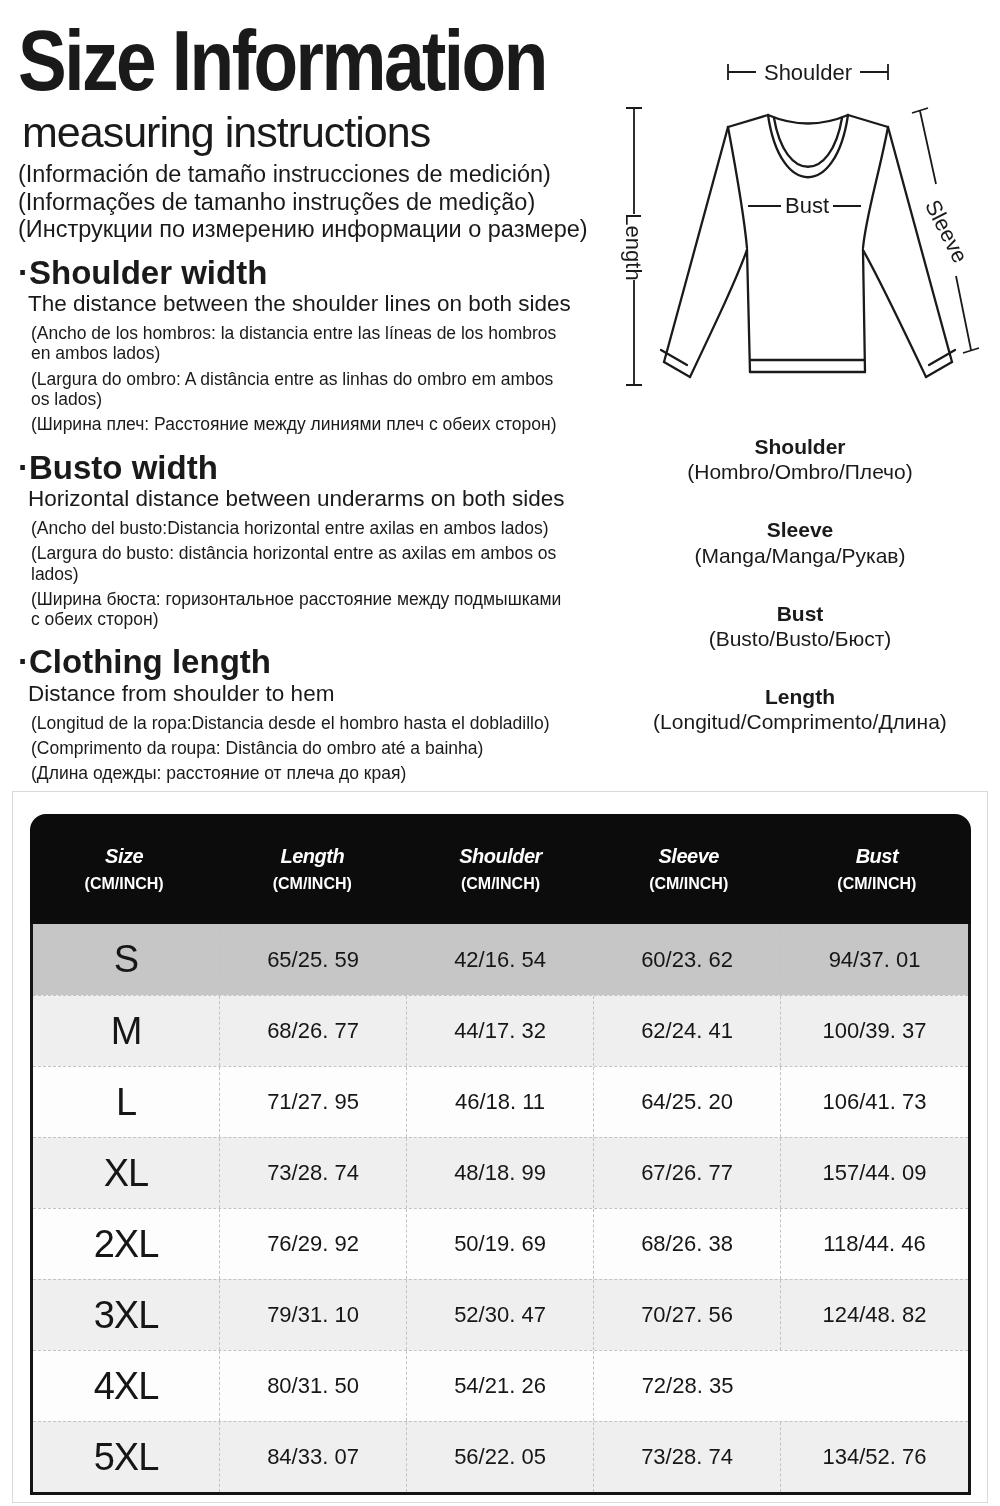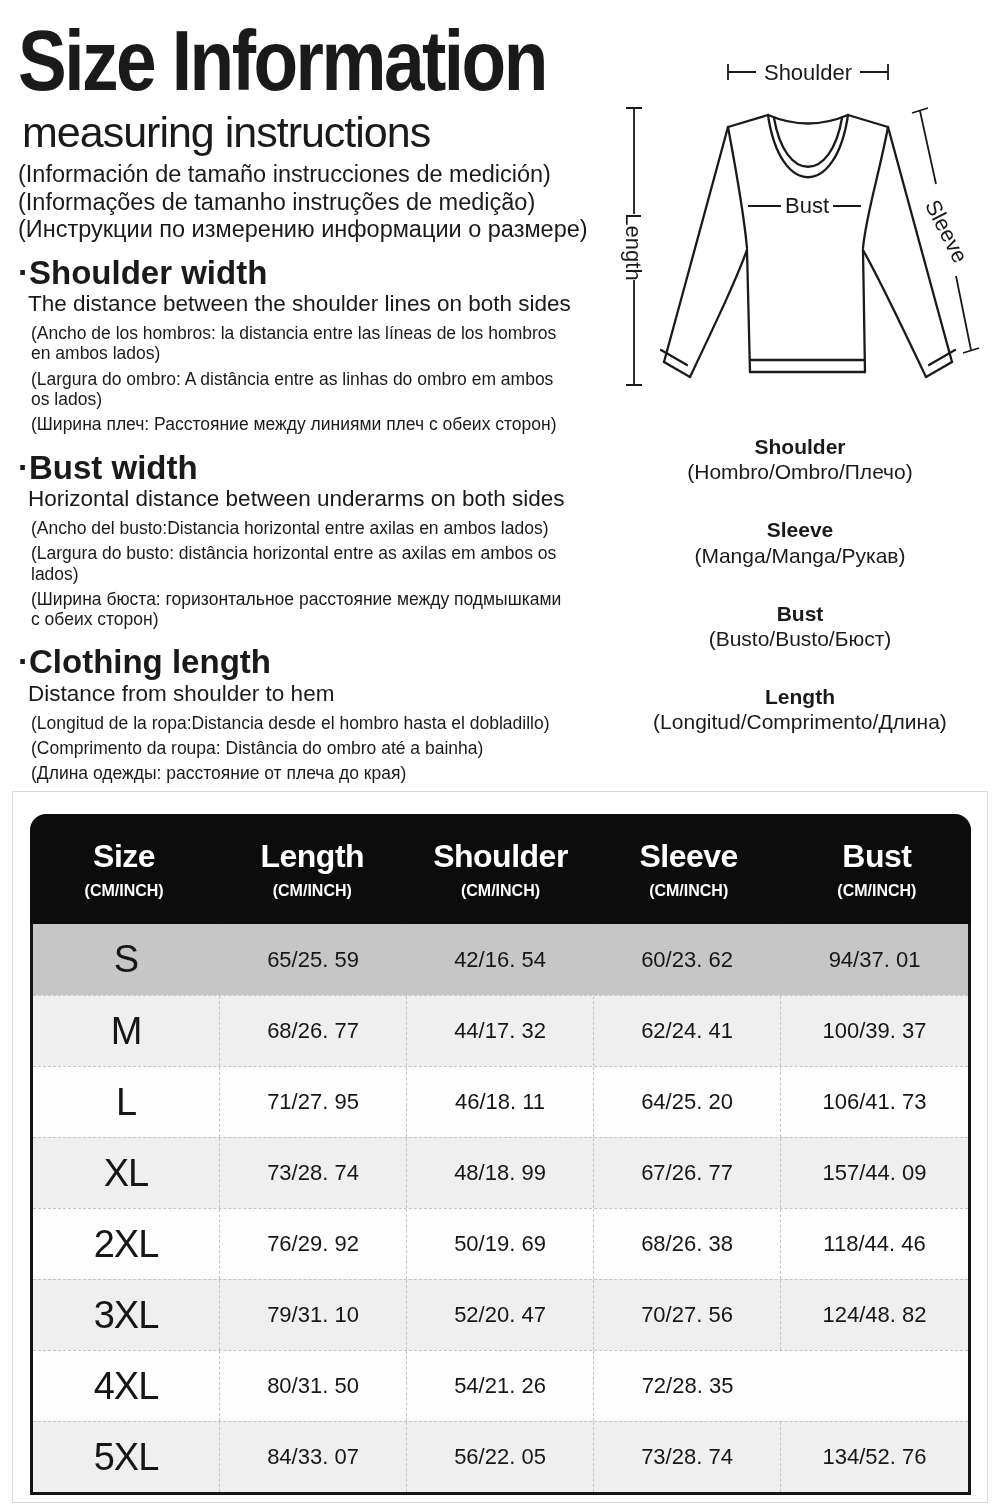--- a/index.html
+++ b/index.html
@@ -45,21 +45,21 @@
     position:absolute;left:12px;top:791px;width:976px;height:712px;
     border:1px solid var(--frame);background:#fff;
   }
   .size-table{position:absolute;left:17px;top:22px;width:941px;}
   .thead{
     background:var(--header-bg);color:var(--header-text);
     border-radius:16px 16px 0 0;height:110px;
     display:grid;grid-template-columns:repeat(5,1fr);align-items:center;
   }
   .th{text-align:center;}
-  .th-main{font-size:32px;font-weight:bold;letter-spacing:-.5px;}
+  .th-main{font-size:20px;font-weight:bold;letter-spacing:-.5px;font-style:italic;}
   .th-sub{font-size:16px;font-weight:bold;margin-top:7px;}
   .tbody{border:3px solid #151515;border-top:none;}
   .trow{display:grid;grid-template-columns:repeat(5,1fr);height:71px;background:var(--row-plain);}
   .trow + .trow{border-top:1px dashed var(--grid);}
   .trow:nth-child(1){background:var(--row-s);}
   .trow:nth-child(even){background:var(--row-alt);}
   .tcell{
     display:flex;align-items:center;justify-content:center;
     font-size:22px;color:#161616;border-right:1px dashed var(--grid);
   }
@@ -79,21 +79,21 @@
   </div>
   <div>
       <section class="section">
         <h3 class="sec-title">·Shoulder width</h3>
         <p class="sec-desc">The distance between the shoulder lines on both sides</p>
         <p class="sec-trans">(Ancho de los hombros: la distancia entre las líneas de los hombros en ambos lados)</p>
         <p class="sec-trans">(Largura do ombro: A distância entre as linhas do ombro em ambos os lados)</p>
         <p class="sec-trans">(Ширина плеч: Расстояние между линиями плеч с обеих сторон)</p>
       </section>
       <section class="section">
-        <h3 class="sec-title">·Bust width</h3>
+        <h3 class="sec-title">·Busto width</h3>
         <p class="sec-desc">Horizontal distance between underarms on both sides</p>
         <p class="sec-trans">(Ancho del busto:Distancia horizontal entre axilas en ambos lados)</p>
         <p class="sec-trans">(Largura do busto: distância horizontal entre as axilas em ambos os lados)</p>
         <p class="sec-trans">(Ширина бюста: горизонтальное расстояние между подмышками с обеих сторон)</p>
       </section>
       <section class="section">
         <h3 class="sec-title">·Clothing length</h3>
         <p class="sec-desc">Distance from shoulder to hem</p>
         <p class="sec-trans">(Longitud de la ropa:Distancia desde el hombro hasta el dobladillo)</p>
         <p class="sec-trans">(Comprimento da roupa: Distância do ombro até a bainha)</p>
@@ -223,21 +223,21 @@
         <div class="trow">
           <div class="tcell size-cell">2XL</div>
           <div class="tcell">76/29. 92</div>
           <div class="tcell">50/19. 69</div>
           <div class="tcell">68/26. 38</div>
           <div class="tcell">118/44. 46</div>
         </div>
         <div class="trow">
           <div class="tcell size-cell">3XL</div>
           <div class="tcell">79/31. 10</div>
-          <div class="tcell">52/20. 47</div>
+          <div class="tcell">52/30. 47</div>
           <div class="tcell">70/27. 56</div>
           <div class="tcell">124/48. 82</div>
         </div>
         <div class="trow">
           <div class="tcell size-cell">4XL</div>
           <div class="tcell">80/31. 50</div>
           <div class="tcell">54/21. 26</div>
           <div class="tcell">72/28. 35</div>
         </div>
         <div class="trow">

